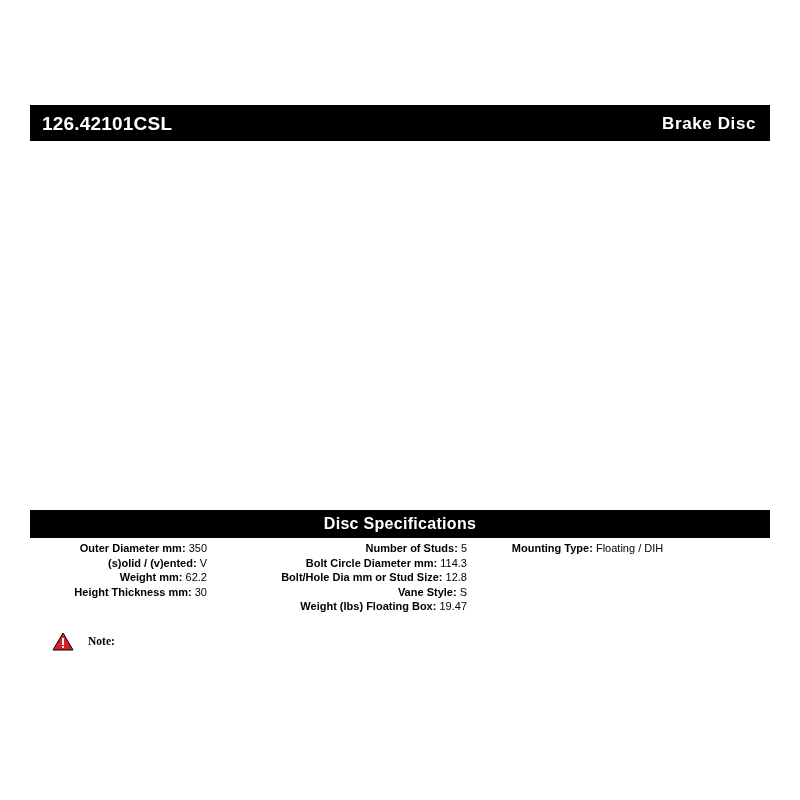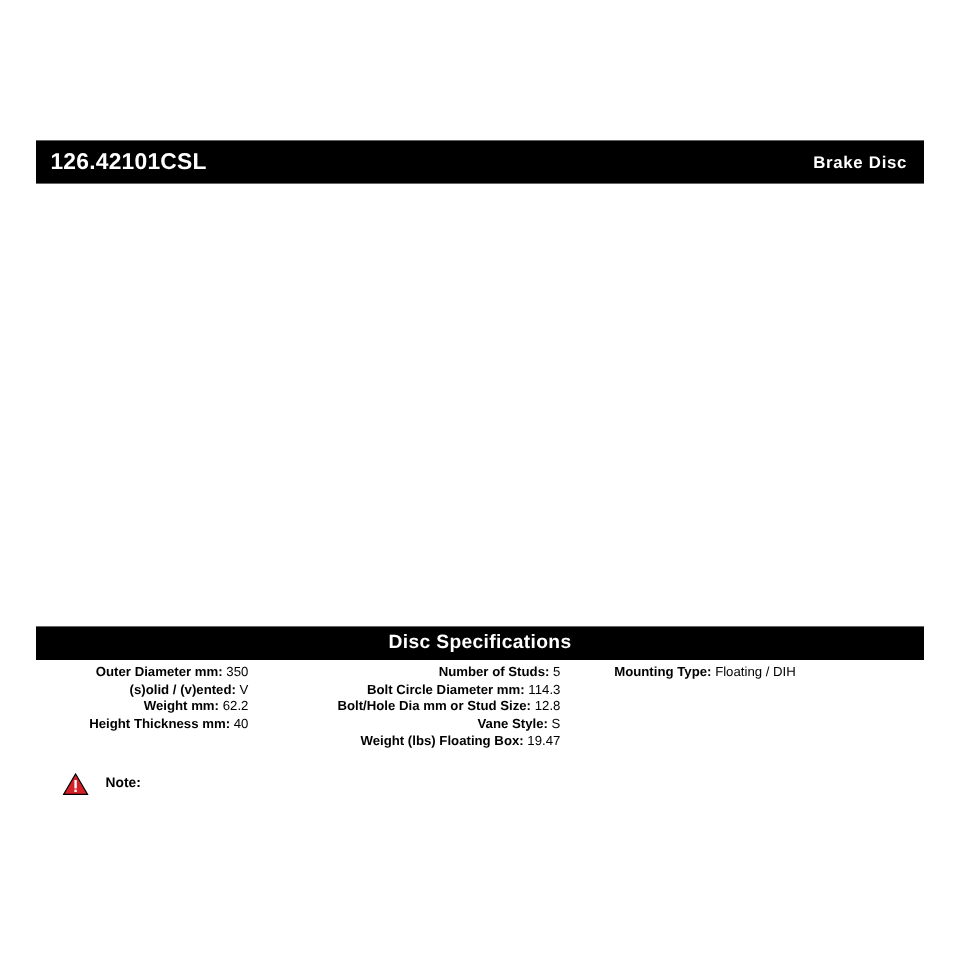--- a/index.html
+++ b/index.html
@@ -12,21 +12,21 @@
     height: 800px;
     font-family: "Liberation Sans", sans-serif;
     color: #000000;
     position: relative;
     overflow: hidden;
   }
 
   .sheet {
     position: absolute;
     left: 0;
-    top: 12px;
+    top: 0;
     width: 800px;
     height: 696px;
   }
 
   
   .header-bar {
     position: absolute;
     left: 30px;
     top: 105px;
     width: 740px;
@@ -40,21 +40,21 @@
   }
   .part-number {
     color: #ffffff;
     font-size: 19px;
     font-weight: bold;
     letter-spacing: 0.2px;
     line-height: 1;
   }
   .product-type {
     color: #ffffff;
-    font-size: 14px;
+    font-size: 17px;
     font-weight: bold;
     letter-spacing: 0.6px;
     line-height: 1;
   }
 
   
   .image-area {
     position: absolute;
     left: 30px;
     top: 145px;
@@ -124,20 +124,21 @@
     width: 22px;
     height: 19px;
     position: relative;
     margin-right: 14px;
   }
   .warn-icon svg { display: block; }
   .note-label {
     font-size: 11.5px;
     font-weight: bold;
     line-height: 1;
+    font-family: Liberation Serif, serif;
   }
 </style>
 </head>
 <body>
 
 <div class="sheet">
 
   <div class="header-bar">
     <span class="part-number">126.42101CSL</span>
     <span class="product-type">Brake Disc</span>
@@ -159,21 +160,21 @@
       <div class="spec-row">
         <span class="spec-label">(s)olid / (v)ented:</span>
         <span class="spec-value">V</span>
       </div>
       <div class="spec-row">
         <span class="spec-label">Weight mm:</span>
         <span class="spec-value">62.2</span>
       </div>
       <div class="spec-row">
         <span class="spec-label">Height Thickness mm:</span>
-        <span class="spec-value">40</span>
+        <span class="spec-value">30</span>
       </div>
     </div>
 
     <div class="spec-col col-2">
       <div class="spec-row">
         <span class="spec-label">Number of Studs:</span>
         <span class="spec-value">5</span>
       </div>
       <div class="spec-row">
         <span class="spec-label">Bolt Circle Diameter mm:</span>

